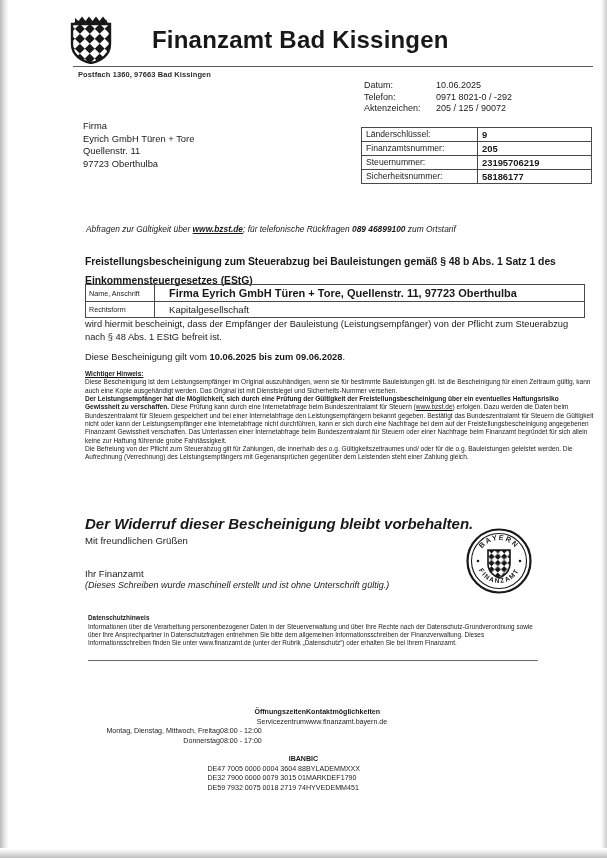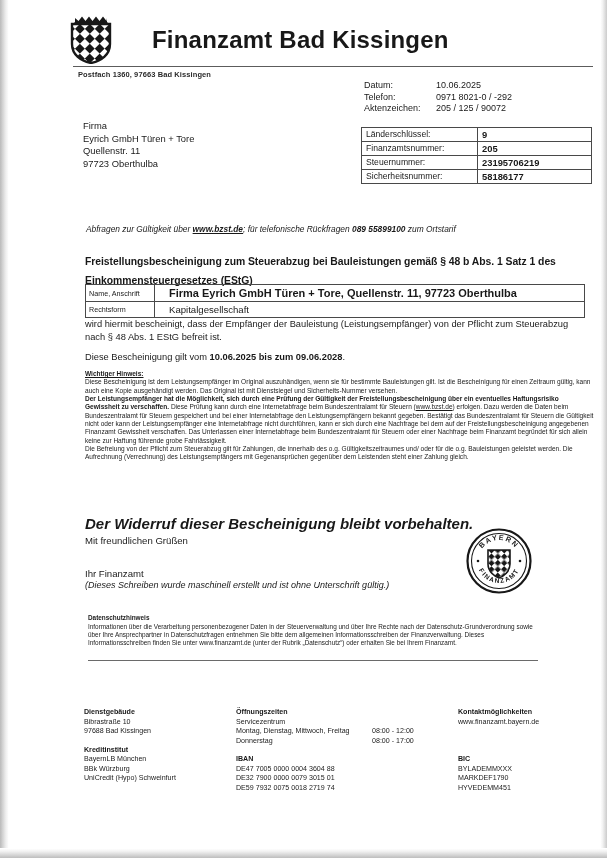--- a/index.html
+++ b/index.html
@@ -239,21 +239,21 @@
   
   .footer {
     position: absolute;
     left: 84px; top: 708px;
     width: 500px;
     font-size: 7.1px;
     line-height: 9.5px;
   }
   .fcols { display: flex; }
   .fcol-a { width: 152px; }
-  .fcol-b { width: 222px; }
+  .fcol-b { width: 222px; text-align: right; }
   .fcol-c { width: 126px; }
   .fhead { font-weight: bold; }
   .fblock { margin-bottom: 9px; }
   .hours-row { display: flex; }
   .hours-day { width: 136px; }
   .hours-time { white-space: nowrap; }
   .spacer-line { height: 9.5px; }
 </style>
 </head>
 <body>
@@ -325,21 +325,21 @@
   </table>
 
   <div class="recipient">
     <div>Firma</div>
     <div>Eyrich GmbH Türen + Tore</div>
     <div>Quellenstr. 11</div>
     <div>97723 Oberthulba</div>
   </div>
 
   <div class="bzst">
-    <span>Abfragen zur Gültigkeit über </span><u>www.bzst.de</u><span>; für telefonische Rückfragen </span><b>089 55899100</b><span> zum Ortstarif</span>
+    <span>Abfragen zur Gültigkeit über </span><u>www.bzst.de</u><span>; für telefonische Rückfragen </span><b>089 46899100</b><span> zum Ortstarif</span>
   </div>
 
   <div class="maintitle">Freistellungsbescheinigung zum Steuerabzug bei Bauleistungen gemäß § 48 b Abs. 1 Satz 1 des Einkommensteuergesetzes (EStG)</div>
 
   <table class="nametable">
     <tbody>
       <tr>
         <td class="k">Name, Anschrift</td>
         <td class="v">Firma Eyrich GmbH Türen + Tore, Quellenstr. 11, 97723 Oberthulba</td>
       </tr>
@@ -399,33 +399,20 @@
 
   <div class="datenschutz">
     <span class="t">Datenschutzhinweis</span>
     <span>Informationen über die Verarbeitung personenbezogener Daten in der Steuerverwaltung und über Ihre Rechte nach der Datenschutz-Grundverordnung sowie über Ihre Ansprechpartner in Datenschutzfragen entnehmen Sie bitte dem allgemeinen Informationsschreiben der Finanzverwaltung. Dieses Informationsschreiben finden Sie unter www.finanzamt.de (unter der Rubrik „Datenschutz“) oder erhalten Sie bei Ihrem Finanzamt.</span>
   </div>
   <div class="ds-rule"></div>
 
   <div class="footer">
     <div class="fcols">
 
-      <div class="fcol-a">
-        <div class="fblock">
-          <div class="fhead">Dienstgebäude</div>
-          <div>Bibrastraße 10</div>
-          <div>97688 Bad Kissingen</div>
-        </div>
-        <div>
-          <div class="fhead">Kreditinstitut</div>
-          <div>BayernLB München</div>
-          <div>BBk Würzburg</div>
-          <div>UniCredit (Hypo) Schweinfurt</div>
-        </div>
-      </div>
 
       <div class="fcol-b">
         <div class="fblock">
           <div class="fhead">Öffnungszeiten</div>
           <div>Servicezentrum</div>
           <div class="hours-row">
             <span class="hours-day">Montag, Dienstag, Mittwoch, Freitag</span>
             <span class="hours-time">08:00 - 12:00</span>
           </div>
           <div class="hours-row">

